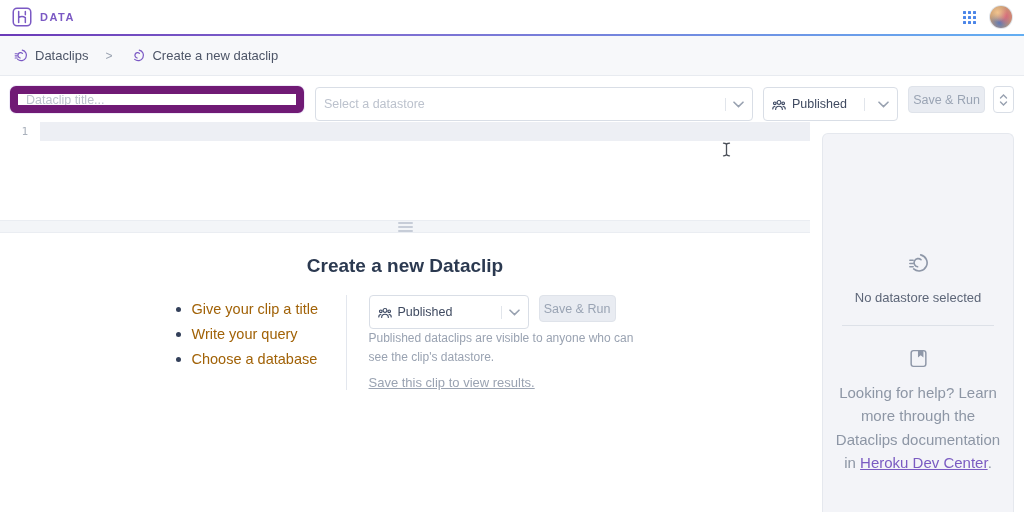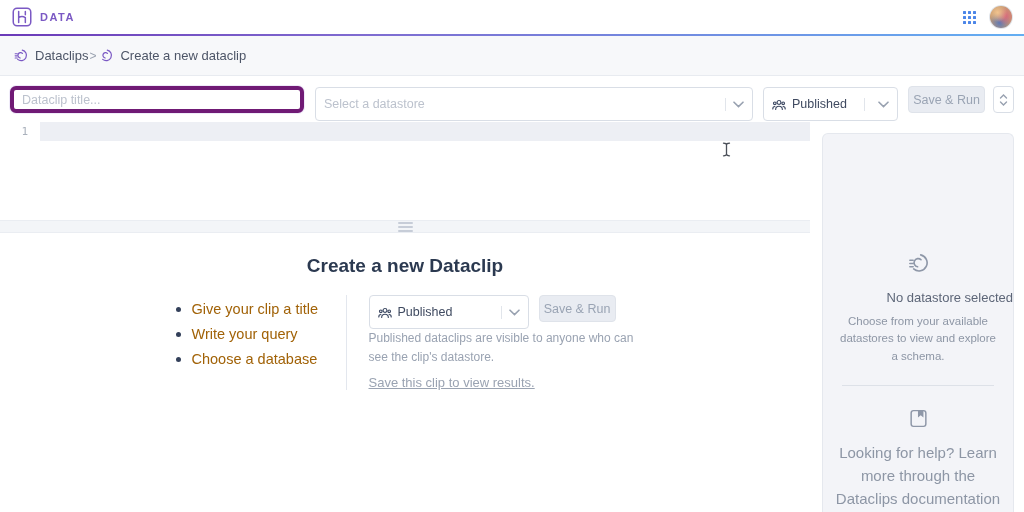--- a/index.html
+++ b/index.html
@@ -19,29 +19,29 @@
   .avatar { width:22px; height:22px; border-radius:50%; cursor:pointer;
     background: radial-gradient(circle at 35% 30%, #f2c48e, rgba(0,0,0,0) 45%),
                 radial-gradient(circle at 70% 45%, #d96a7c, rgba(0,0,0,0) 50%),
                 radial-gradient(circle at 45% 75%, #5a79b8, rgba(0,0,0,0) 55%), #c79b72;
     box-shadow:0 0 0 1px #e2e6ec; }
   .gradient-rule { position:absolute; left:0; top:34px; width:1024px; height:2px;
     background:linear-gradient(90deg,#6b3ab8 0%, #7f6bd0 35%, #63aef2 100%); }
 
   
   .breadcrumb-bar { position:absolute; left:0; top:36px; width:1024px; height:40px; background:#f7f8fa;
-    border-bottom:1px solid #e8ebf0; display:flex; align-items:center; padding:0 12px; gap:1px; }
+    border-bottom:1px solid #e8ebf0; display:flex; align-items:center; padding:0 12px; gap:17px; }
   .crumb { display:flex; align-items:center; gap:6px; font-size:13px; color:#4d5567; cursor:pointer; }
   .crumb-sep { color:#9aa2b0; font-size:12px; }
   .coil { color:#7b59c4; display:flex; }
 
   
   .toolbar { position:absolute; left:0; top:78px; width:1024px; height:44px; background:#fff; }
   .title-input { position:absolute; left:10px; top:8px; width:294px; height:27px;
-    border:4px solid #701a75; border-radius:6px; padding:0 8px; font-size:12.5px; color:#3f4a60;
+    border:8px solid #701a75; border-radius:6px; padding:0 8px; font-size:12.5px; color:#3f4a60;
     outline:none; font-family:"Liberation Sans", sans-serif; box-shadow:0 0 0 1px #efeaf9; }
   .title-input::placeholder { color:#bcc2cd; }
   .select { position:absolute; top:9px; height:25px; background:#fff; border:1px solid #d9dee6;
     border-radius:4px; display:flex; align-items:center; padding:16px 8px; font-size:12.5px;
     color:#3f4a60; cursor:pointer; }
   .select .ph { color:#bcc2cd; }
   .select .spacer { flex:1; }
   .select .vdiv { width:1px; height:13px; background:#e1e5eb; margin-right:7px; }
   .chev { display:flex; color:#98a1b0; }
   .sel-datastore { left:315px; width:438px; }
@@ -81,21 +81,21 @@
   .form-row { display:flex; gap:10px; }
   .sel-inline { position:static; width:160px; }
   .btn-inline { position:static; left:auto; top:auto; }
   .help-p { margin-top:0; font-size:12px; line-height:1.55; color:#9aa3b2; }
   .help-p2 { margin-top:9px; font-size:13px; color:#9aa3b2;text-decoration:underline; }
 
   
   .schema-card { position:absolute; left:822px; top:133px; width:192px; height:379px; background:#f3f4f8;
     border:1px solid #e5e8ee; border-bottom:none; border-radius:6px 6px 0 0; text-align:center; }
   .schema-icon { margin-top:116px; color:#8e97a8; display:inline-flex; }
-  .schema-title { margin-top:10px; font-size:13px; color:#5d6678;text-align:right; }
+  .schema-title { margin-top:10px; font-size:13px; color:#5d6678; }
   .schema-text { margin:8px auto 0; width:158px; font-size:11.5px; line-height:1.5; color:#8d96a5; }
   .schema-hr { margin:20px auto 0; width:152px; border:none; border-top:1px solid #dde1e8; }
   .book-icon { margin-top:22px; color:#8e97a8; display:inline-flex; }
   .help-block { margin:8px auto 0; width:172px; font-size:15px; line-height:1.55; color:#8d96a5; }
   .dev-link { color:#7a5bc2; text-decoration:underline; cursor:pointer; }
 </style>
 </head>
 <body>
 
 <div class="stage">
@@ -261,21 +261,20 @@
 
   <div class="schema-card">
     <span class="schema-icon">
       <svg width="26" height="26" viewBox="0 0 24 24" fill="none" stroke="currentColor" stroke-width="1.5" stroke-linecap="round">
         <path d="M14.5 4.5a7.5 7.5 0 1 1-6.5 13"></path>
         <path d="M14.8 9a3.8 3.8 0 1 0-3.2 6.5"></path>
         <path d="M4.5 9.5h3 M4.5 12.5h3 M4.5 15.5h3"></path>
       </svg>
     </span>
     <div class="schema-title">No datastore selected</div>
-    <p class="schema-text">Choose from your available datastores to view and explore a schema.</p>
     <hr class="schema-hr">
     <span class="book-icon">
       <svg width="21" height="21" viewBox="0 0 20 20" fill="none" stroke="currentColor" stroke-width="1.4" stroke-linejoin="round">
         <rect x="3" y="2.5" width="14" height="15" rx="2.2"></rect>
         <path d="M9.5 2.8v6.2l2.6-2.1 2.6 2.1V2.8" fill="currentColor" stroke="none"></path>
       </svg>
     </span>
     <p class="help-block">
       <span>Looking for help? Learn more through the Dataclips documentation in</span>
       <a class="dev-link">Heroku Dev Center</a><span>.</span>

